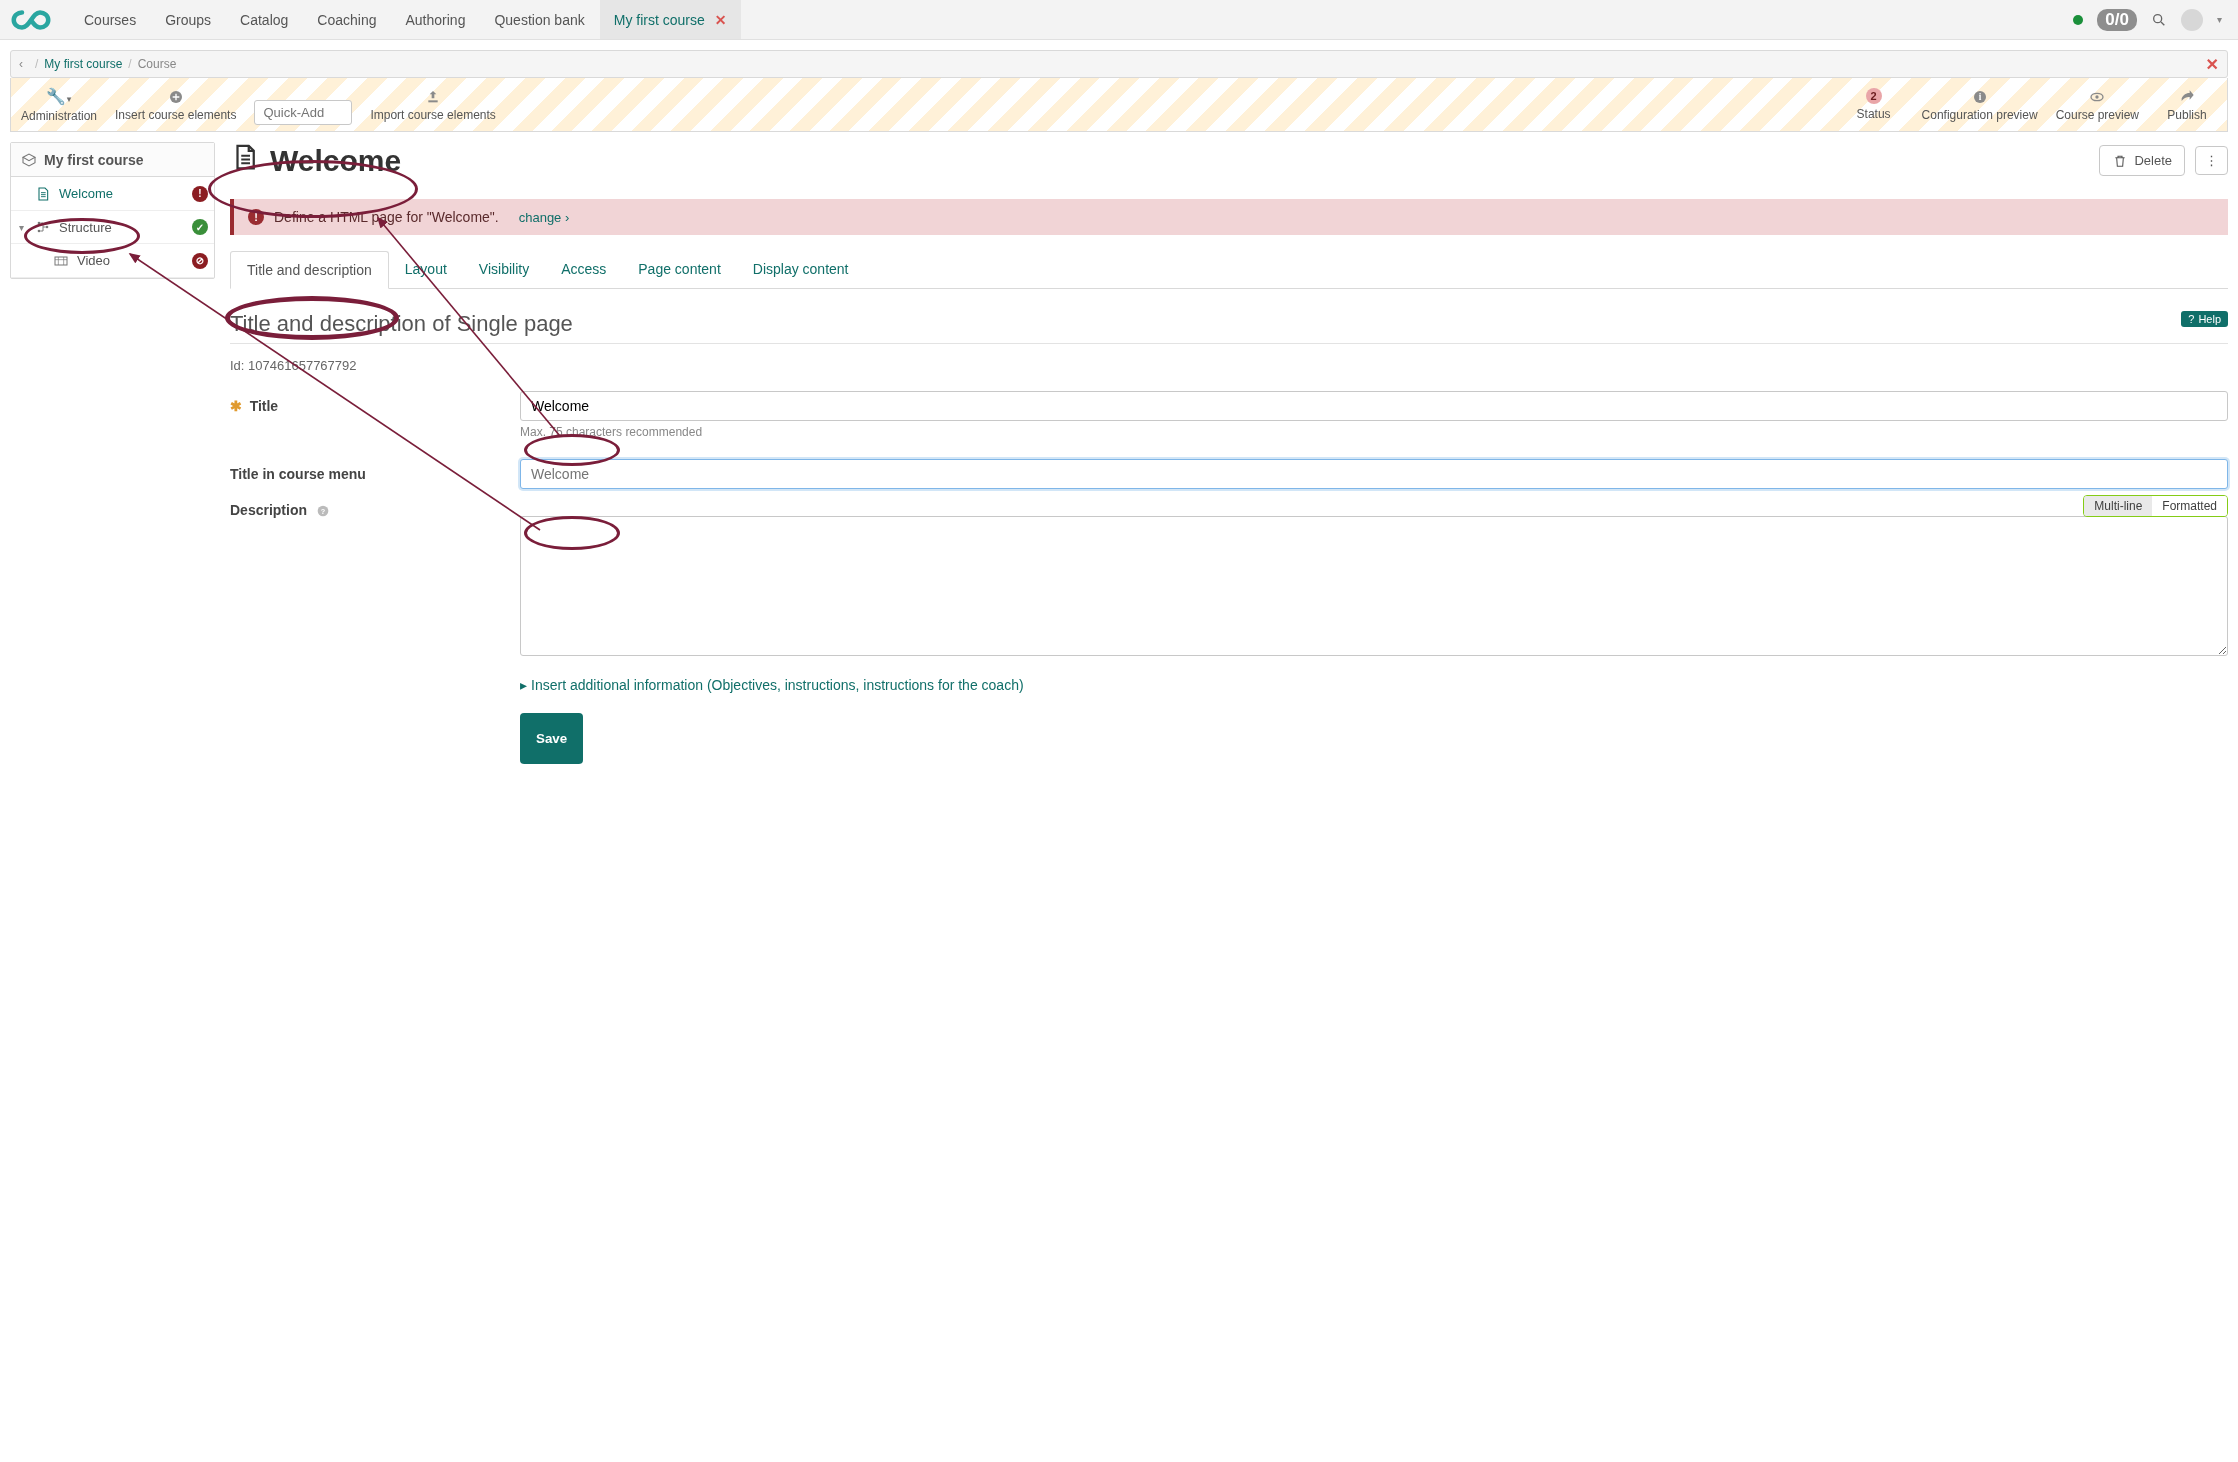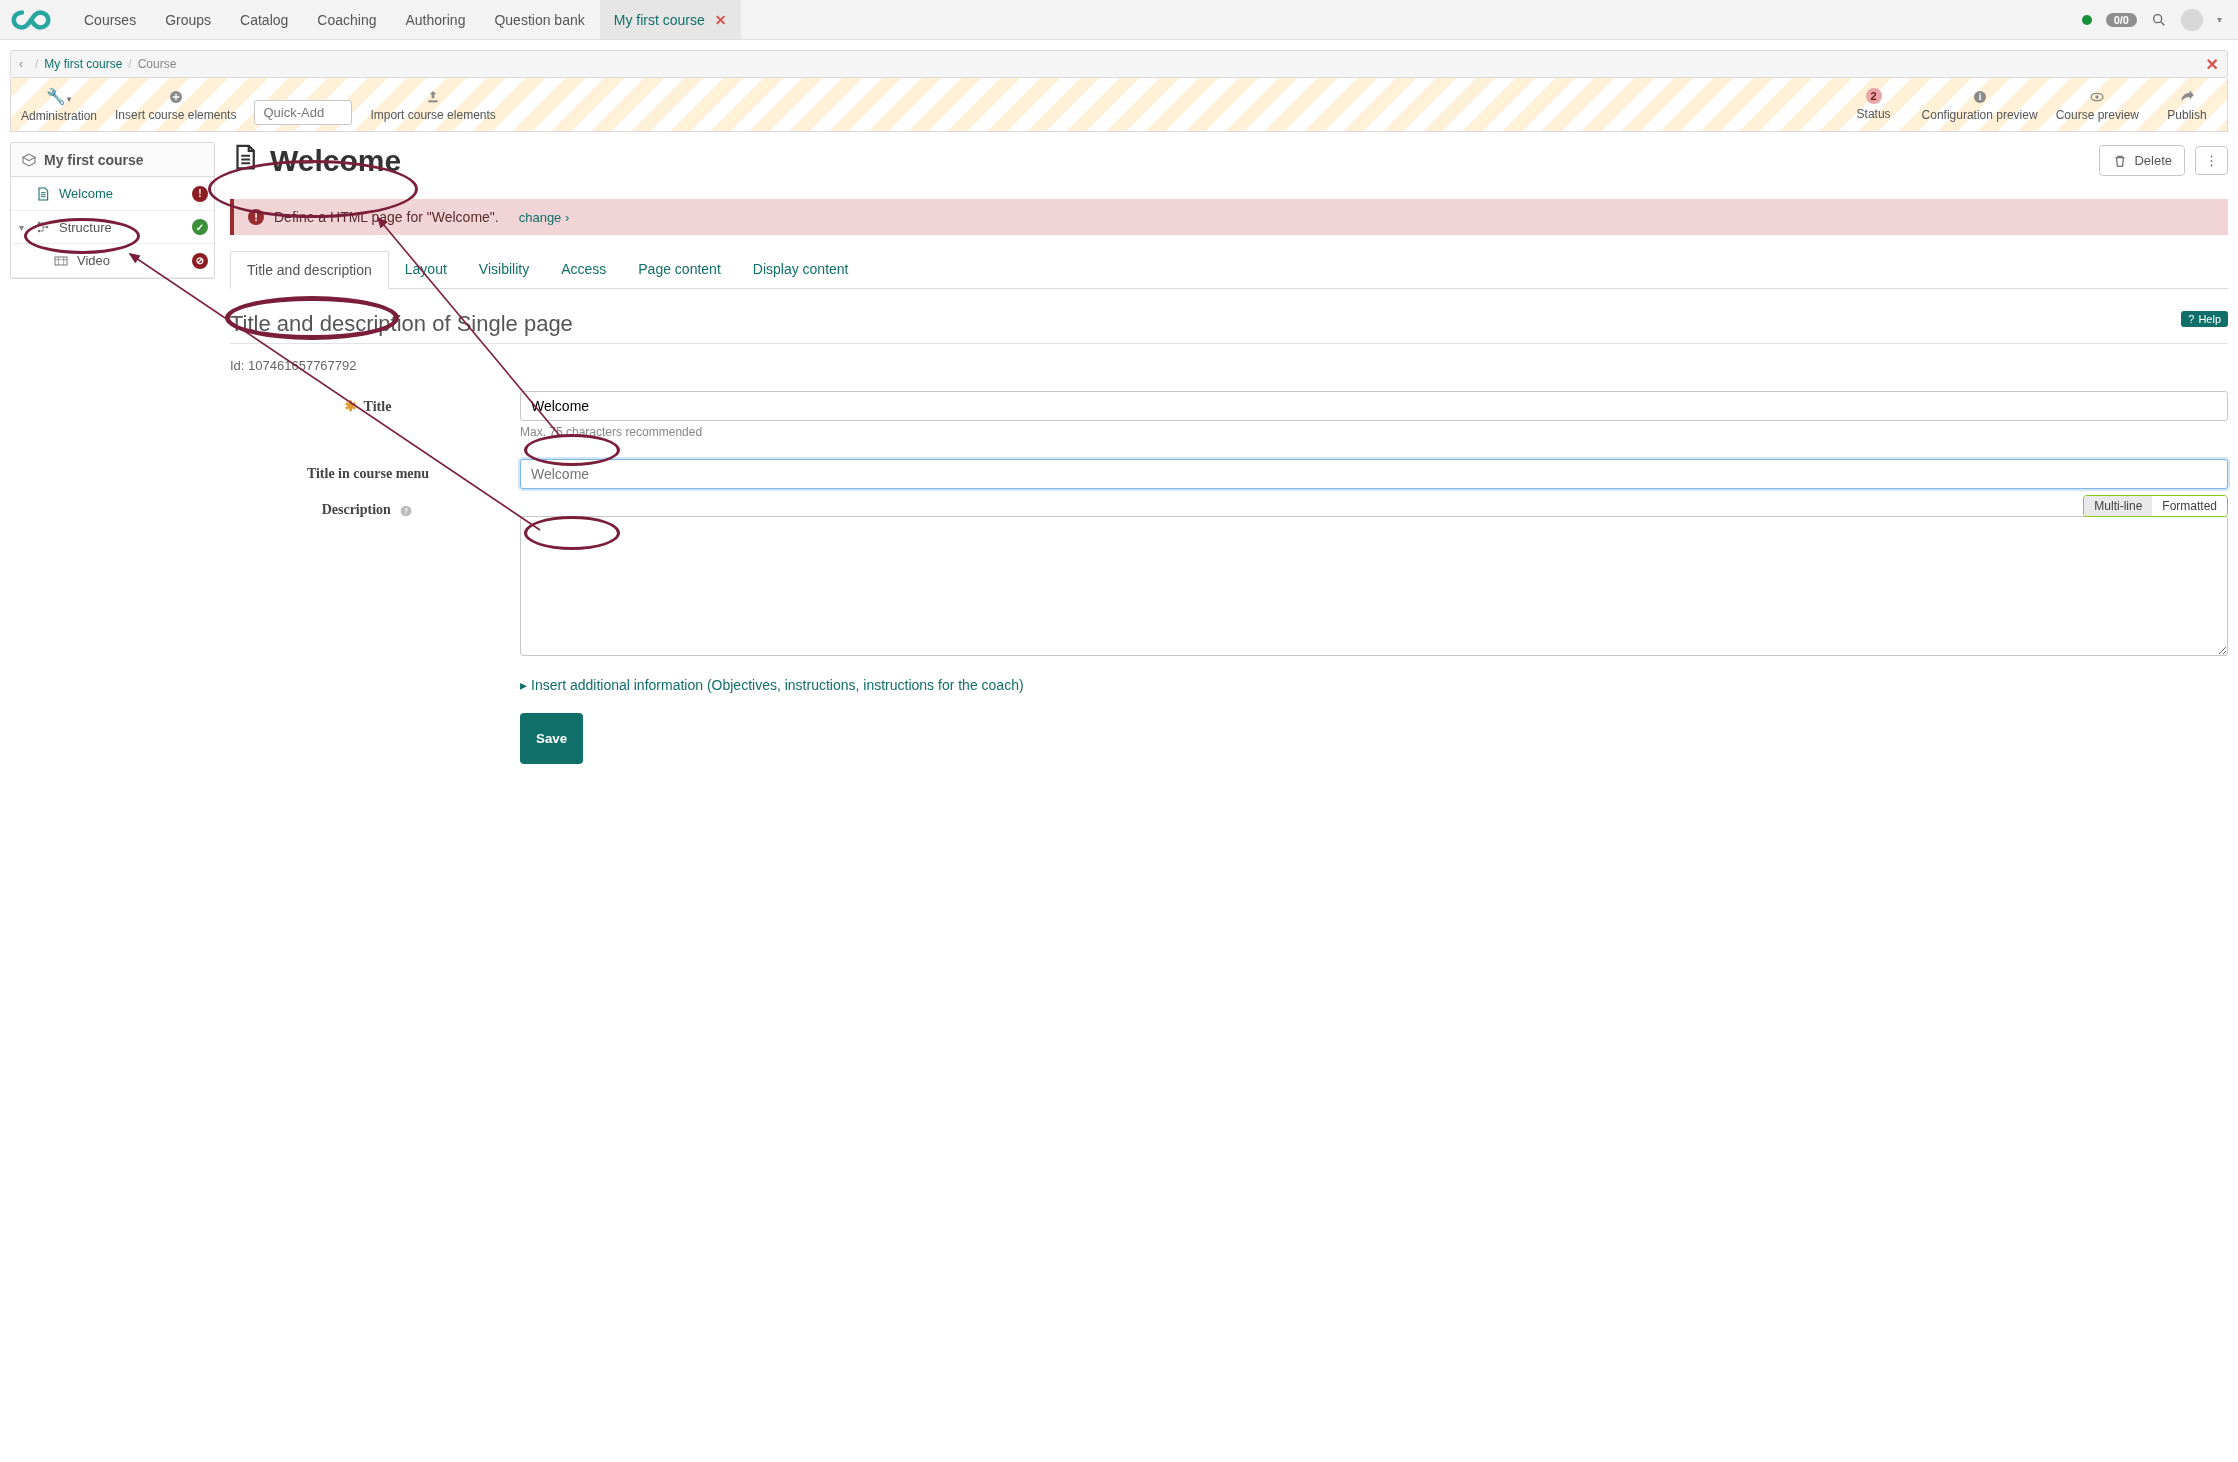--- a/index.html
+++ b/index.html
@@ -22,21 +22,21 @@
   
   .topnav{display:flex;align-items:stretch;height:40px;background:#f3f3f3;border-bottom:1px solid #e0e0e0;}
   .logo{display:flex;align-items:center;padding:0 12px 0 10px;}
   .logo svg{height:24px;}
   .topnav .tab{display:flex;align-items:center;padding:0 14px;color:var(--gray2);cursor:pointer;font-size:14px;border-right:1px solid transparent;}
   .topnav .tab.active{background:#e6e6e6;color:var(--teal);}
   .topnav .tab .close-x{margin-left:10px;color:var(--danger);font-weight:bold;}
   .topnav .spacer{flex:1;}
   .topnav .right{display:flex;align-items:center;gap:14px;padding-right:16px;}
   .dot-green{width:10px;height:10px;border-radius:50%;background:#1a8f3a;}
-  .pill{background:#8e8e8e;color:#fff;border-radius:10px;padding:1px 8px;font-size:11px;font-weight:bold;}
+  .pill{background:#8e8e8e;color:#fff;border-radius:10px;padding:1px 8px;font-size:17px;font-weight:bold;}
   .avatar{width:22px;height:22px;border-radius:50%;background:#d7d7d7;}
   .caret-sm{font-size:10px;color:#888;}
 
   
   .bc-row{display:flex;align-items:center;margin:10px 10px 0;border:1px solid var(--border);border-radius:3px;background:#f5f5f5;height:28px;padding:0 8px;font-size:12px;}
   .bc-row .chev{color:#888;margin-right:6px;}
   .bc-row .sep{color:#bbb;margin:0 6px;}
   .bc-row a{color:var(--teal);}
   .bc-row .end{color:#888;}
   .bc-row .bc-close{margin-left:auto;color:var(--danger);font-size:16px;font-weight:bold;cursor:pointer;}
@@ -75,21 +75,21 @@
   .tabs{display:flex;border-bottom:1px solid var(--border);margin-top:16px;}
   .tabs .t{padding:10px 16px;color:var(--teal);cursor:pointer;font-size:14px;}
   .tabs .t.active{border:1px solid var(--border);border-bottom:1px solid #fff;border-radius:3px 3px 0 0;margin-bottom:-1px;color:#555;background:#fff;}
 
   h2.section{font-weight:400;font-size:22px;color:#555;border-bottom:1px solid #e3e3e3;padding-bottom:6px;margin:22px 0 8px;}
   .help-pill{float:right;background:var(--teal);color:#fff;border-radius:3px;padding:2px 7px;font-size:11px;display:inline-flex;align-items:center;gap:4px;}
 
   .id-line{color:#666;font-size:13px;margin:14px 0 18px;}
 
   .form-row{display:flex;align-items:flex-start;margin-bottom:6px;}
-  .form-lab{width:290px;text-align:center;padding:7px 14px 0 0;color:#444;font-weight:600;font-family:Liberation Serif, serif;}
+  .form-lab{width:290px;text-align:left;padding:7px 14px 0 0;color:#444;font-weight:600;}
   .form-lab .req{color:#e09a2f;margin-right:4px;}
   .form-ctl{flex:1;}
   .inp{width:100%;border:1px solid #c8c8c8;border-radius:3px;padding:6px 10px;font-size:14px;}
   .inp.focus{border:1px solid #7fb6e8;box-shadow:0 0 0 2px rgba(127,182,232,.35);}
   .hint{color:#888;font-size:12px;margin:4px 0 14px;}
   .seg{display:flex;border:1px solid #84cc16;border-radius:4px;overflow:hidden;float:right;margin-bottom:-1px;position:relative;z-index:2;}
   .seg span{padding:3px 10px;font-size:12px;background:#fff;cursor:pointer;}
   .seg span.active{background:#e9e9e9;}
   .ta{width:100%;min-height:140px;border:1px solid #c8c8c8;border-radius:3px;resize:both;}
   .link-teal{color:var(--teal);cursor:pointer;display:inline-flex;align-items:center;gap:4px;}

